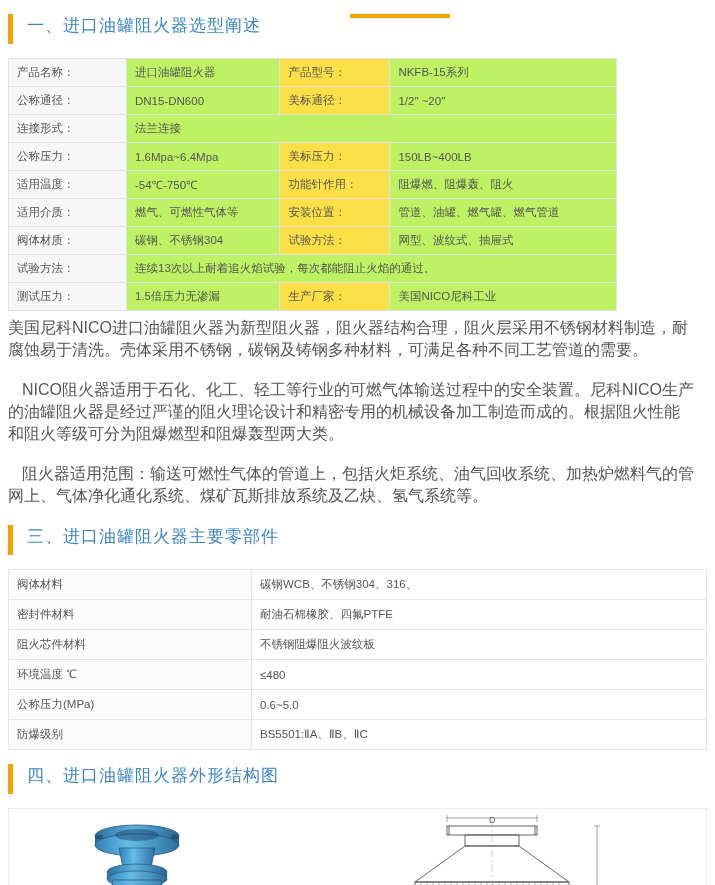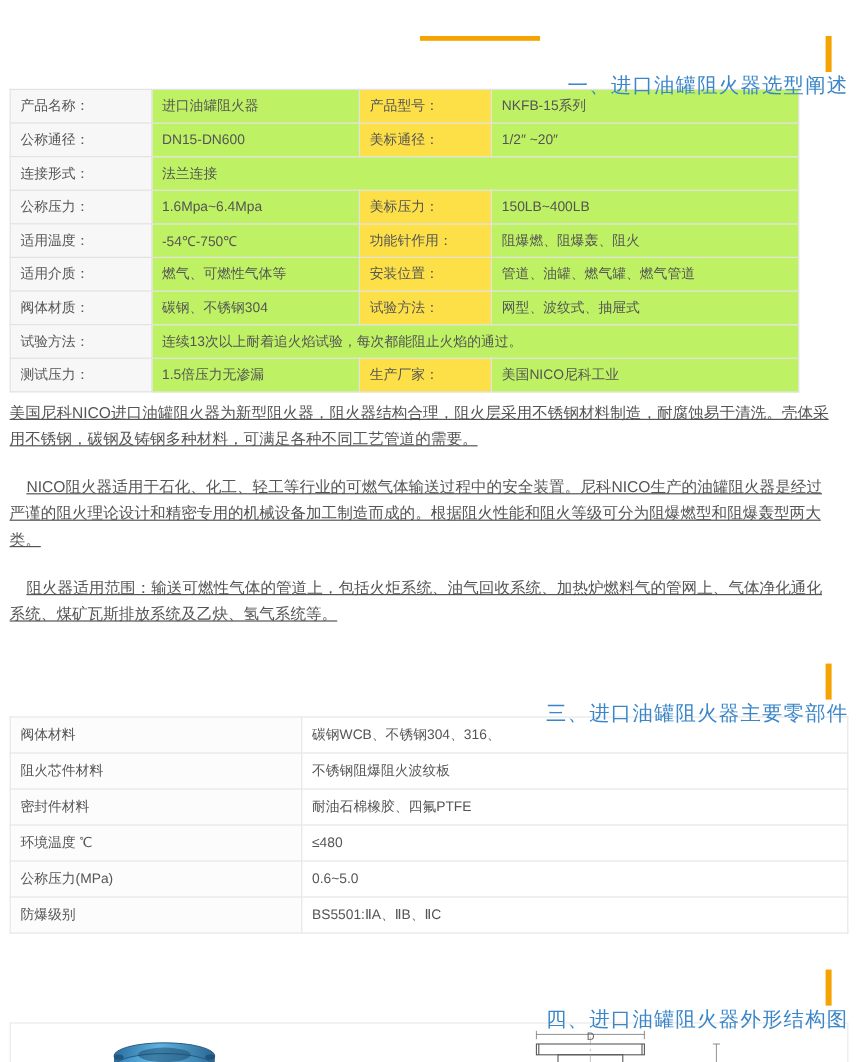--- a/index.html
+++ b/index.html
@@ -16,42 +16,41 @@
   .top-accent {
     position: absolute;
     top: 0; left: 350px;
     width: 100px; height: 4px;
     background: #f5a300;
   }
 
   
   .section-head {
     display: flex;
-    align-items: flex-end;
-    margin: 30px 8px 10px 8px;
+    align-items: flex-start;
+    margin: 14px 8px 10px 8px;
     height: 34px;
-    flex-direction: column;
   }
   .section-head .bar {
     width: 5px;
     height: 30px;
     background: #f5a300;
     margin-right: 14px;
     flex: 0 0 auto;
   }
   .section-head .title {
     font-size: 17px;
     color: #3a86c8;
     letter-spacing: 1px;
     font-weight: normal;
   }
 
   
   table.spec {
-    width: 658px;
+    width: 609px;
     margin: 0 8px 6px 8px;
     border-collapse: collapse;
     font-size: 11.5px;
     color: #555;
   }
   table.spec td {
     border: 1px solid #e2e2e2;
     padding: 6px 8px;
     height: 26px;
     vertical-align: middle;
@@ -63,26 +62,25 @@
   }
   table.spec td.value { background: #bef264; }
   table.spec td.label2 {
     background: #fde047;
     width: 110px;
   }
 
   
   .para-wrap { margin: 4px 8px 0 8px; }
   .para {
-    font-size: 13px;
+    font-size: 16px;
     line-height: 22px;
     color: #555;
     margin: 0 12px 18px 0;
     text-indent: 0;
-    text-decoration: underline;
   }
   .para.indent { text-indent: 14px; }
 
   
   table.parts {
     width: 699px;
     margin: 0 8px 6px 8px;
     border-collapse: collapse;
     font-size: 11.5px;
     color: #555;
@@ -200,26 +198,26 @@
     </div>
   </div>
 
   <table class="parts">
     <tbody>
       <tr>
         <td class="k">阀体材料</td>
         <td class="v">碳钢WCB、不锈钢304、316、</td>
       </tr>
       <tr>
+        <td class="k">密封件材料</td>
+        <td class="v">耐油石棉橡胶、四氟PTFE</td>
+      </tr>
+      <tr>
         <td class="k">阻火芯件材料</td>
         <td class="v">不锈钢阻爆阻火波纹板</td>
-      </tr>
-      <tr>
-        <td class="k">密封件材料</td>
-        <td class="v">耐油石棉橡胶、四氟PTFE</td>
       </tr>
       <tr>
         <td class="k">环境温度 ℃</td>
         <td class="v">≤480</td>
       </tr>
       <tr>
         <td class="k">公称压力(MPa)</td>
         <td class="v">0.6~5.0</td>
       </tr>
       <tr>

